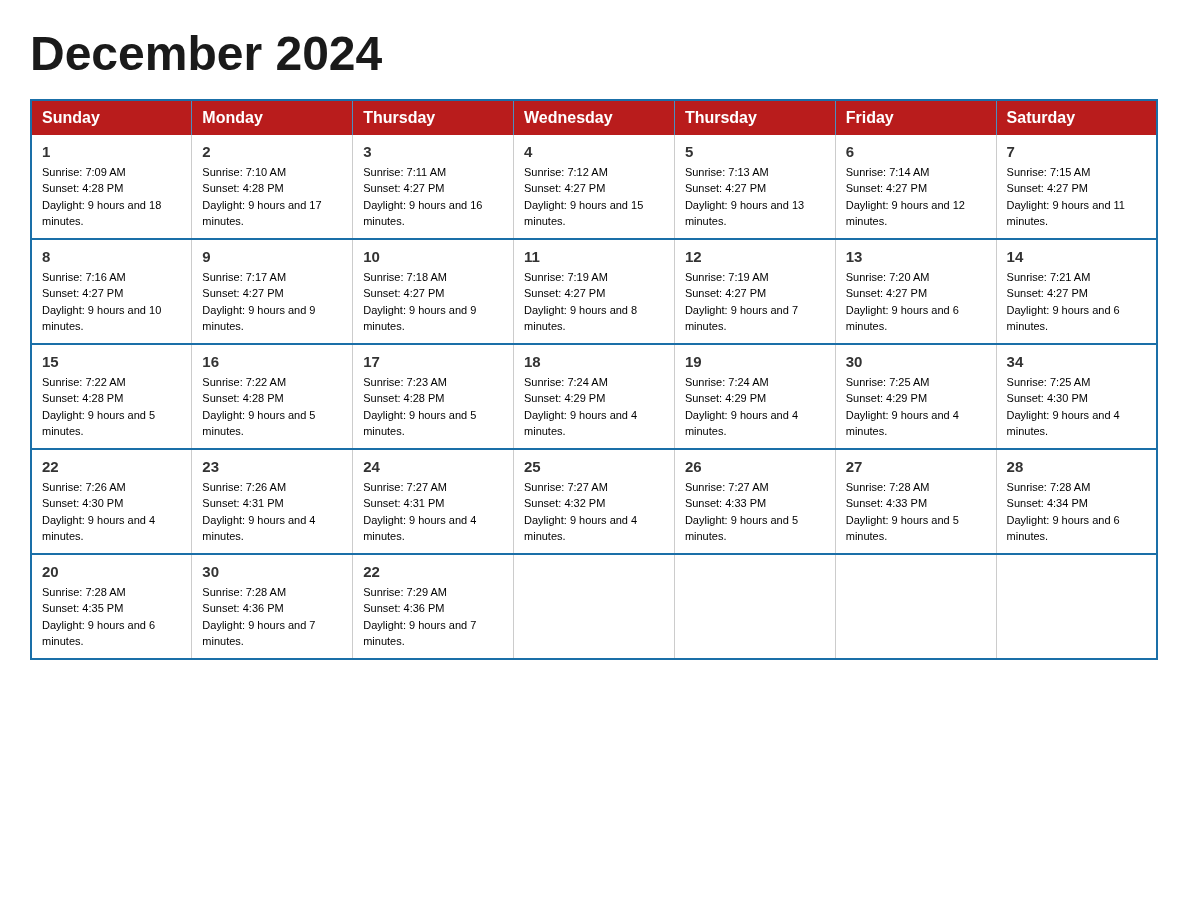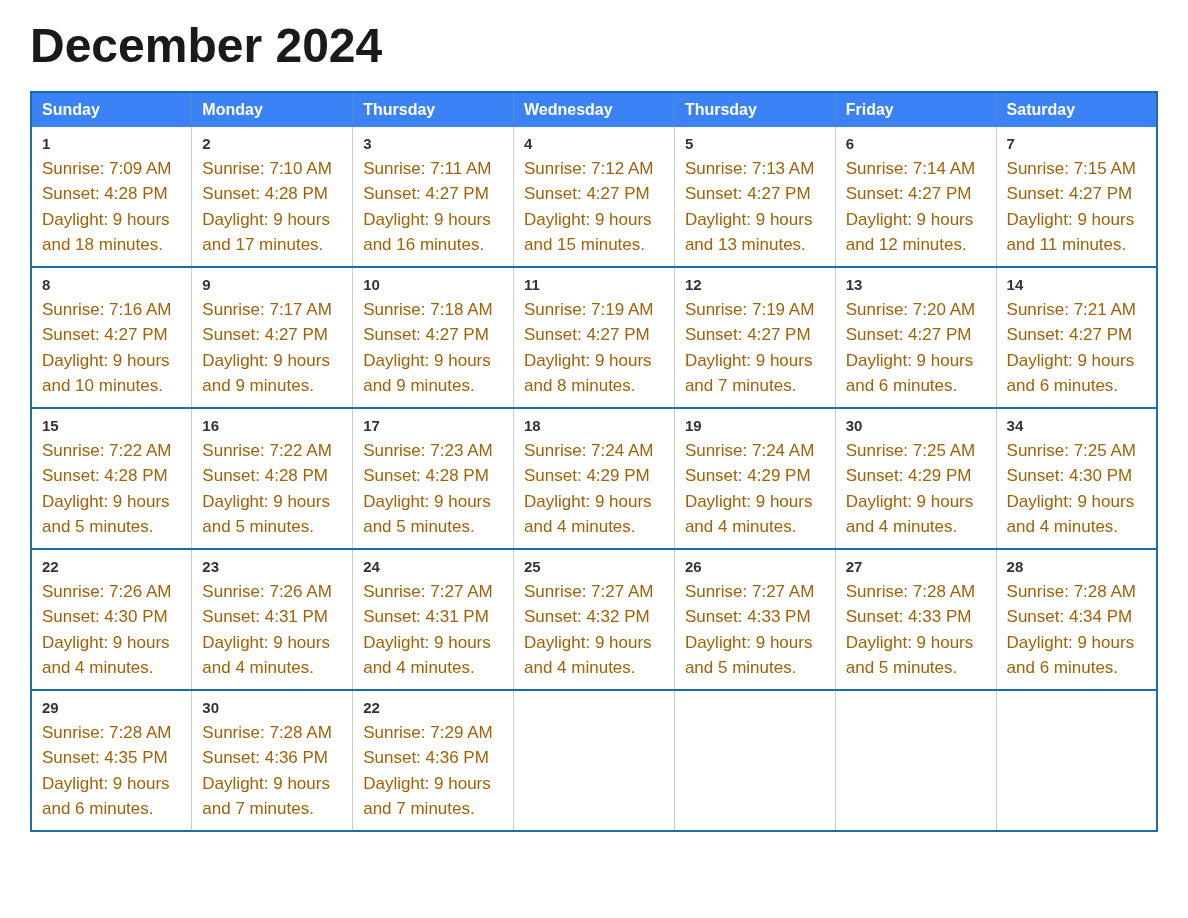--- a/index.html
+++ b/index.html
@@ -41,39 +41,40 @@
       margin: 0 2px;
       vertical-align: middle;
     }
     .logo-blue {
       color: #1a6fa8;
       font-size: 22px;
       font-weight: bold;
     }
     .title-section {
       text-align: right;
+      margin-top: 8px;
     }
     .month-title {
       font-size: 48px;
       font-weight: bold;
       color: #1a1a1a;
       line-height: 1.1;
     }
     .location {
       font-size: 22px;
       color: #333;
       margin-top: 4px;
     }
     .calendar-table {
       width: 100%;
       border-collapse: collapse;
       border: 2px solid #1a6fa8;
     }
     .calendar-table th {
-      background-color: #3b82f6;
+      background-color: #b91c1c;
       color: #fff;
       font-size: 16px;
       font-weight: 600;
       padding: 8px 10px;
       text-align: left;
       border-right: 1px solid #4a8fc0;
     }
     .calendar-table th:last-child {
       border-right: none;
     }
@@ -93,23 +94,23 @@
     .calendar-table tr:last-child td {
       border-bottom: none;
     }
     .day-number {
       font-size: 15px;
       font-weight: bold;
       display: block;
       margin-bottom: 4px;
     }
     .day-info {
-      font-size: 17px;
+      font-size: 11px;
       line-height: 1.5;
-      color: #a16207;
+      color: #000000;
     }
     .empty-cell {
       background: #fff;
     }
     .logo-line2 {
       display: flex;
       align-items: center;
       margin-top: -4px;
     }
   </style>
@@ -250,21 +251,21 @@
           <span class="day-number">27</span>
           <div class="day-info">Sunrise: 7:28 AM<br>Sunset: 4:33 PM<br>Daylight: 9 hours and 5 minutes.</div>
         </td>
         <td>
           <span class="day-number">28</span>
           <div class="day-info">Sunrise: 7:28 AM<br>Sunset: 4:34 PM<br>Daylight: 9 hours and 6 minutes.</div>
         </td>
       </tr>
       <tr>
         <td>
-          <span class="day-number">29</span>
+          <span class="day-number">20</span>
           <div class="day-info">Sunrise: 7:28 AM<br>Sunset: 4:35 PM<br>Daylight: 9 hours and 6 minutes.</div>
         </td>
         <td>
           <span class="day-number">30</span>
           <div class="day-info">Sunrise: 7:28 AM<br>Sunset: 4:36 PM<br>Daylight: 9 hours and 7 minutes.</div>
         </td>
         <td>
           <span class="day-number">22</span>
           <div class="day-info">Sunrise: 7:29 AM<br>Sunset: 4:36 PM<br>Daylight: 9 hours and 7 minutes.</div>
         </td>

